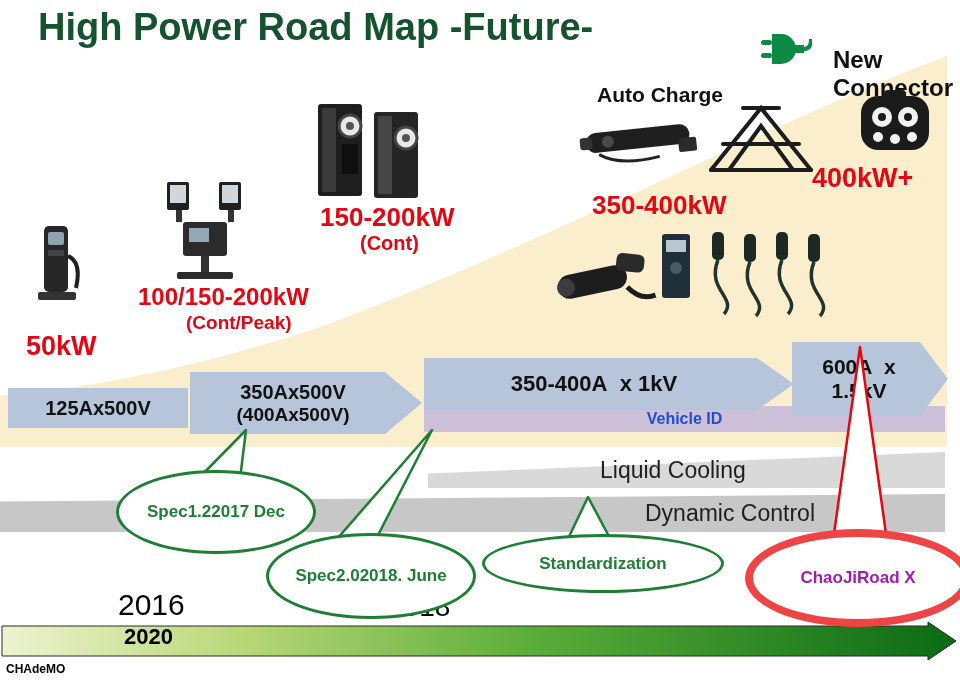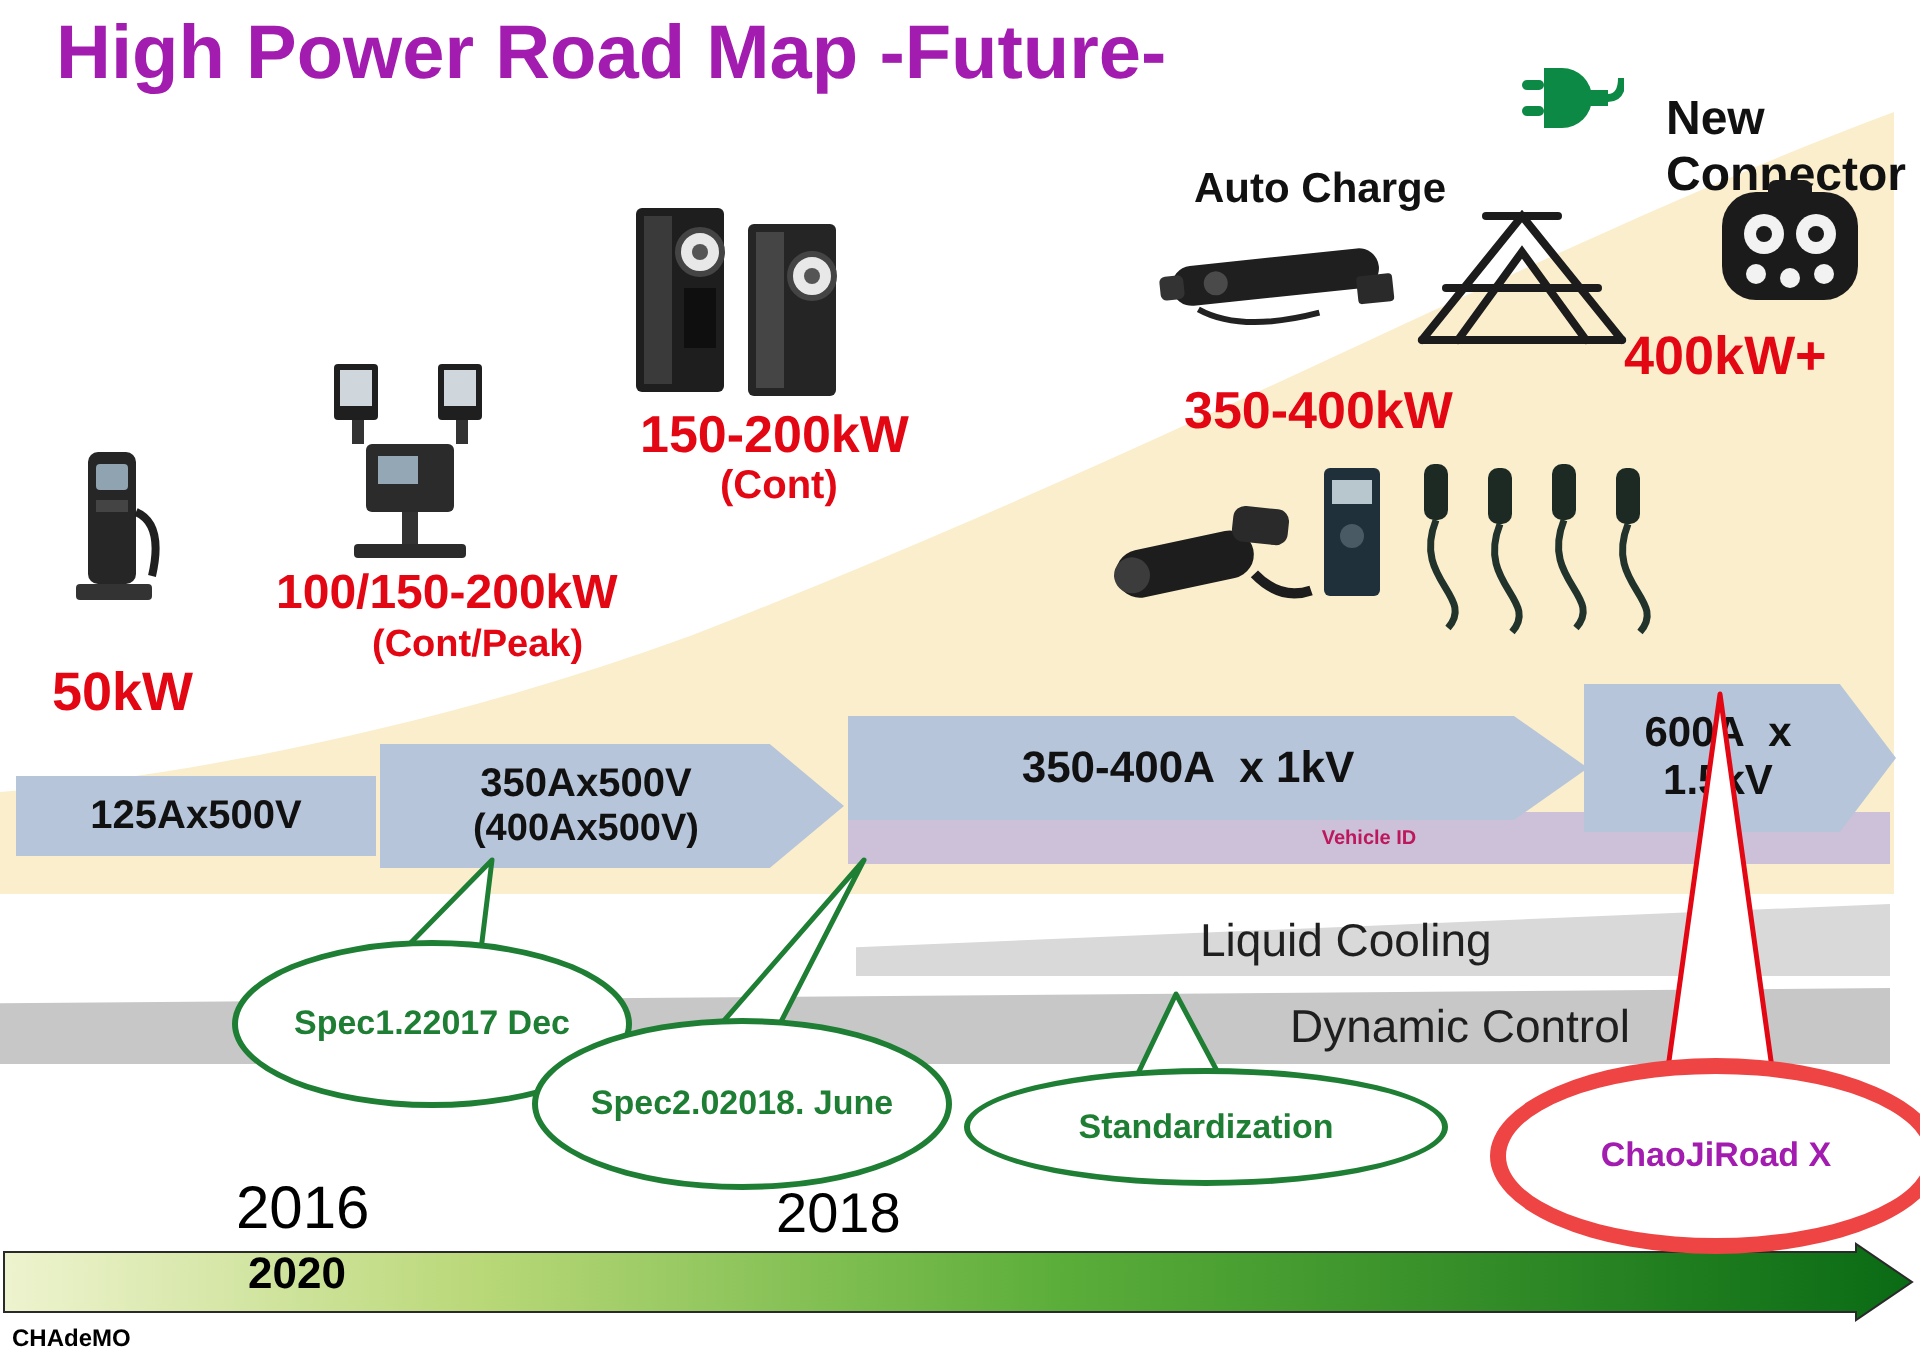--- a/index.html
+++ b/index.html
@@ -1,20 +1,20 @@
 <!DOCTYPE html>
 <html><head>
 <meta charset="utf-8">
 <style>
   html,body{margin:0;padding:0;background:#fff;}
   .slide{position:relative;width:960px;height:684px;background:#fff;overflow:hidden;
          font-family:"Liberation Sans",sans-serif;color:#111;}
   .abs{position:absolute;}
   .z0{z-index:0}.z1{z-index:1}.z2{z-index:2}.z3{z-index:3}.z4{z-index:4}
-  .title{font-size:38px;font-weight:800;color:#a21caf;letter-spacing:0;}
+  .title{font-size:38px;font-weight:800;color:#14532d;letter-spacing:0;margin-left:10px;}
   .red{color:#e30613;font-weight:700;}
   .blk{color:#111;font-weight:700;}
   .arrow{background:#b6c5da;display:flex;align-items:center;justify-content:center;
          flex-direction:column;text-align:center;font-weight:700;color:#111;}
   .band{background:#d9d9d9;}
   .bandtxt{color:#1f1f1f;font-size:23px;font-weight:400;}
   .ellipse{border-radius:50%;background:#fff;display:flex;flex-direction:row;
            align-items:center;justify-content:center;text-align:center;line-height:1.25;}
   .ell-green{border:3px solid #1e7e34;color:#1e7e34;font-weight:700;font-size:17px;}
   .ell-red{border:8px solid #ef4444;color:#a21caf;font-weight:700;font-size:17px;}
@@ -154,21 +154,21 @@
   </div>
 
   <div class="abs z2 arrow" style="left:190px;top:372px;width:232px;height:62px;
        clip-path:polygon(0 0,84% 0,100% 50%,84% 100%,0 100%);padding-right:26px;box-sizing:border-box;">
     <span style="font-size:20px;">350Ax500V</span>
     <span style="font-size:19px;">(400Ax500V)</span>
   </div>
 
   <div class="abs z2" style="left:424px;top:406px;width:521px;height:26px;background:#ccc1d9;
        display:flex;align-items:center;justify-content:center;">
-    <span style="font-size:10px;font-weight:700;color:#be185d;">Vehicle ID</span>
+    <span style="font-size:16px;font-weight:700;color:#1d4ed8;">Vehicle ID</span>
   </div>
 
   <div class="abs z2 arrow" style="left:424px;top:358px;width:370px;height:52px;font-size:22px;
        clip-path:polygon(0 0,90% 0,100% 50%,90% 100%,0 100%);padding-right:30px;box-sizing:border-box;">
     <span>350-400A&nbsp;&nbsp;x 1kV</span>
   </div>
 
   <div class="abs z2 arrow" style="left:792px;top:342px;width:156px;height:74px;font-size:21px;
        clip-path:polygon(0 0,82% 0,100% 50%,82% 100%,0 100%);padding-right:22px;box-sizing:border-box;">
     <span>600A&nbsp;&nbsp;x</span>
@@ -179,21 +179,21 @@
     <polygon points="246,430 193,484 240,479" fill="#fff" stroke="#1e7e34" stroke-width="2.5" stroke-linejoin="round"></polygon>
     <polygon points="432,430 330,547 374,543" fill="#fff" stroke="#1e7e34" stroke-width="2.5" stroke-linejoin="round"></polygon>
     <polygon points="588,497 566,543 612,542" fill="#fff" stroke="#1e7e34" stroke-width="2.5" stroke-linejoin="round"></polygon>
     <polygon points="860,347 834,534 886,534" fill="#fff" stroke="#e30613" stroke-width="2.5" stroke-linejoin="round"></polygon>
   </svg>
 
   <div class="abs z4 ellipse ell-green" style="left:116px;top:470px;width:194px;height:78px;">
     <span>Spec1.2</span>
     <span>2017 Dec</span>
   </div>
-  <div class="abs z4 ellipse ell-green" style="left:266px;top:509px;width:204px;height:80px;">
+  <div class="abs z4 ellipse ell-green" style="left:266px;top:533px;width:204px;height:80px;">
     <span>Spec2.0</span>
     <span>2018. June</span>
   </div>
   <div class="abs z4 ellipse ell-green" style="left:482px;top:534px;width:236px;height:53px;">
     <span>Standardization</span>
   </div>
   <div class="abs z4 ellipse ell-red" style="left:745px;top:529px;width:210px;height:82px;">
     <span>ChaoJi</span>
     <span>Road X</span>
   </div>

